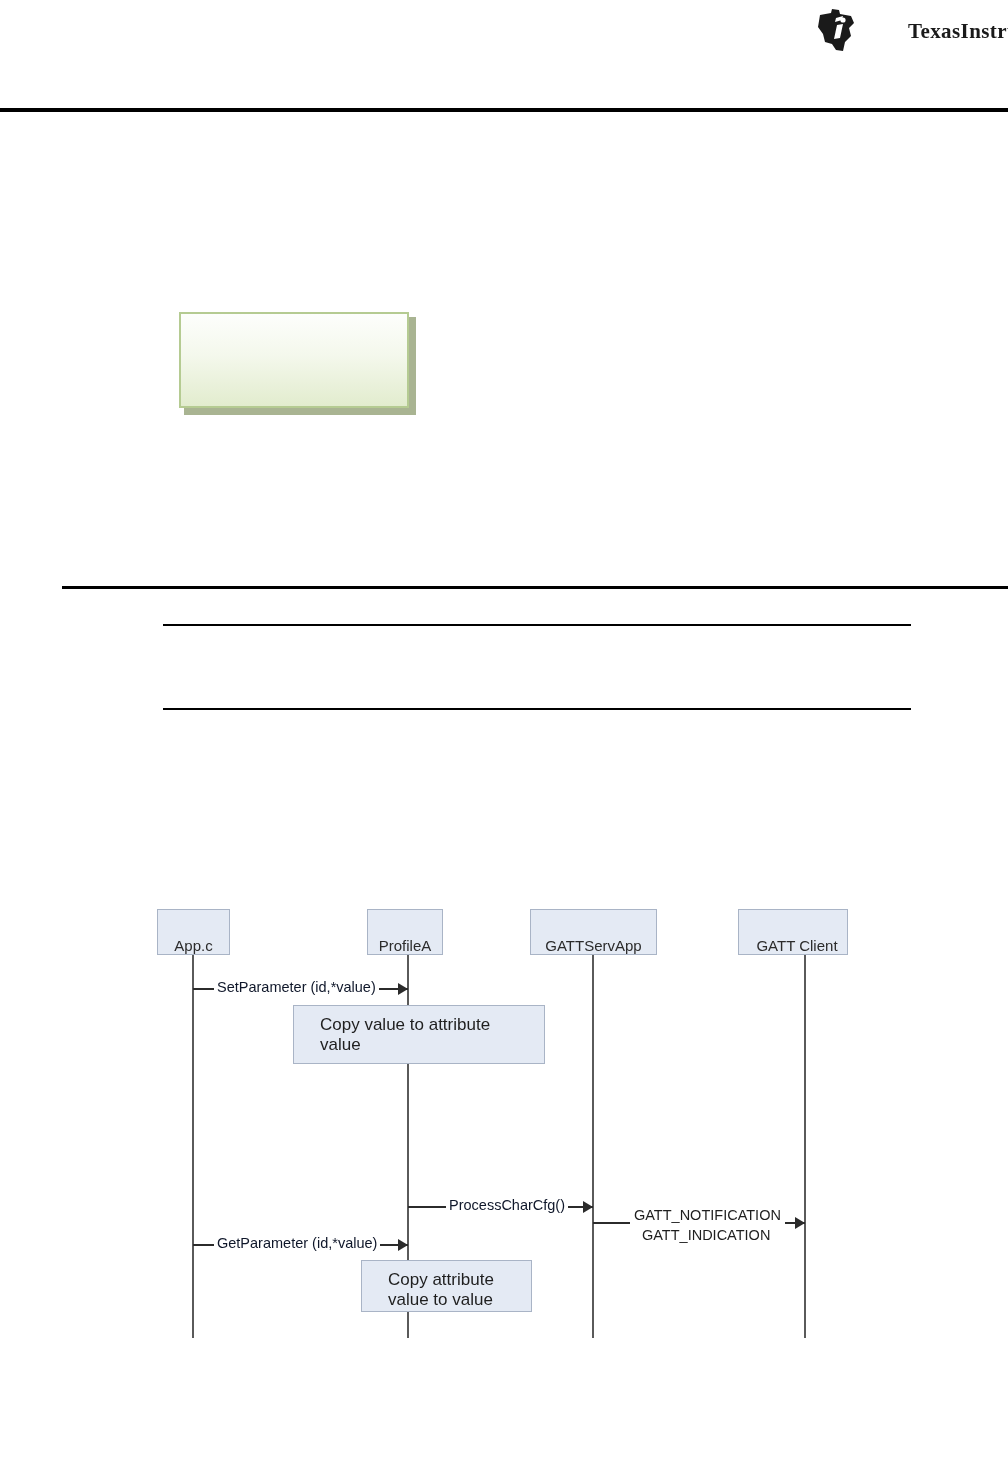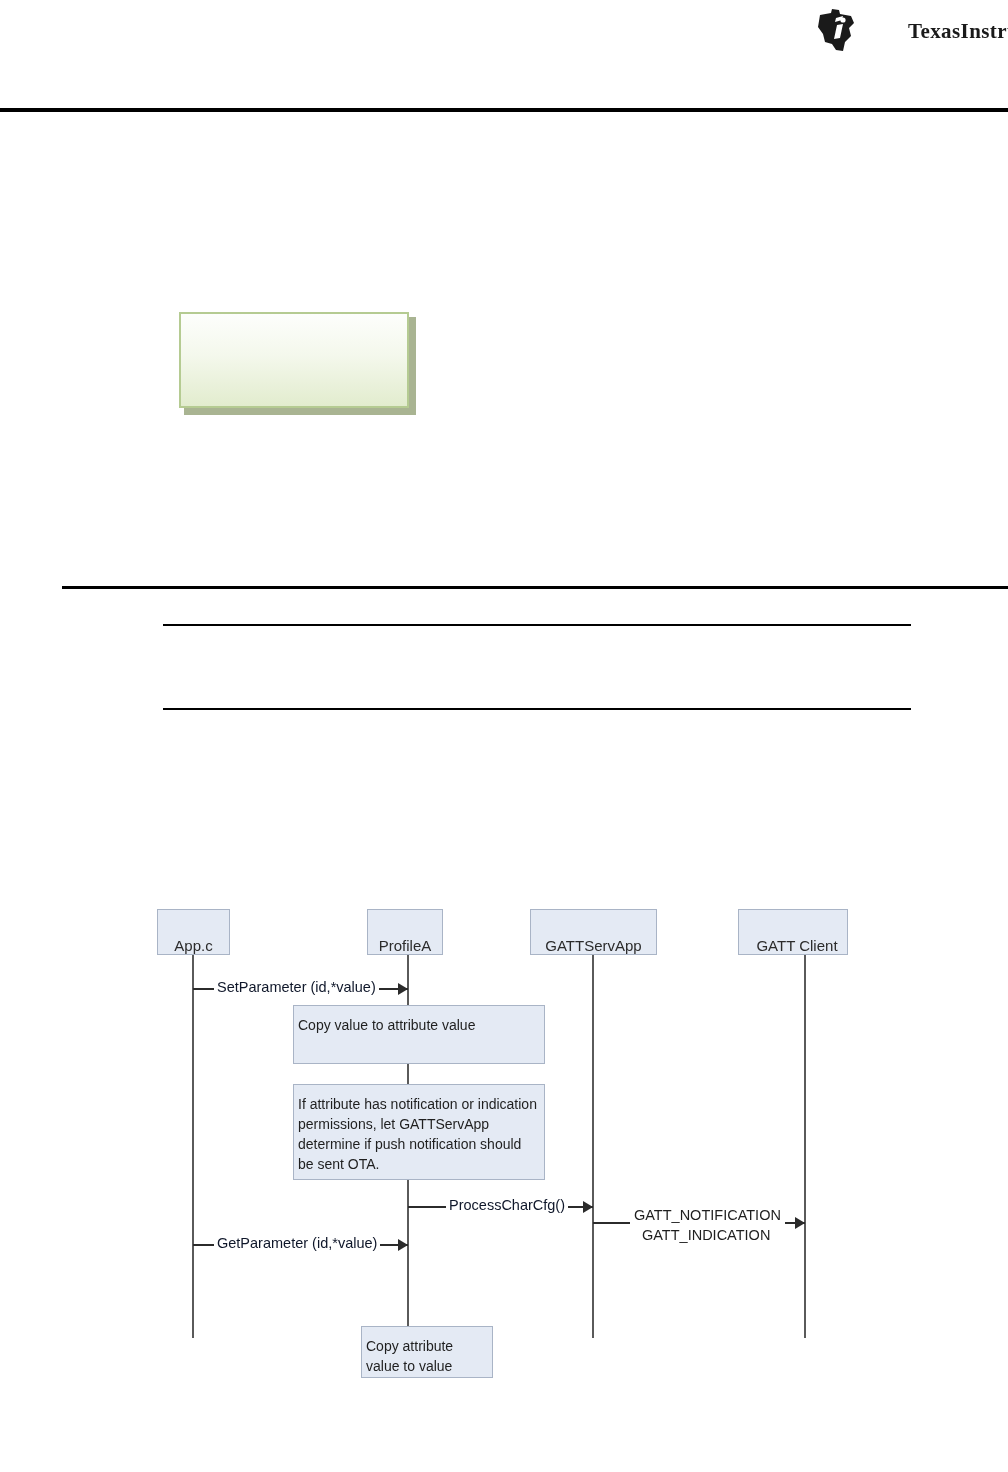--- a/index.html
+++ b/index.html
@@ -134,24 +134,24 @@
     position: absolute;
     width: 2px;
     background: #5a5a5a;
     top: 955px;
   }
   .note {
     position: absolute;
     background: #e4eaf4;
     border: 1px solid #a9b4c6;
     box-sizing: border-box;
-    font-size: 14px;
+    font-size: 17px;
     line-height: 20px;
     color: #1f1f1f;
-    padding: 9px 4px;
+    padding: 9px 26px;
   }
   .msg-line {
     position: absolute;
     height: 2px;
     background: #2b2b2b;
   }
   .msg-head {
     position: absolute;
     width: 0;
     height: 0;
@@ -224,32 +224,31 @@
     <div class="lifeline" style="left:407px; height:383px;"></div>
     <div class="lifeline" style="left:592px; height:383px;"></div>
     <div class="lifeline" style="left:804px; height:383px;"></div>
 
     <div class="msg-line" style="left:193px; top:988px; width:215px;"></div>
     <div class="msg-head" style="left:398px; top:983px;"></div>
     <div class="msg-label" style="left:214px; top:979px;">SetParameter (id,*value)</div>
 
     <div class="note" style="left:293px; top:1005px; width:252px; height:59px;">Copy value to attribute value</div>
 
-    <div class="note" style="left:293px; top:1084px; width:252px; height:96px;">If attribute has notification or indication permissions, let GATTServApp determine if push notification should be sent OTA.</div>
 
     <div class="msg-line" style="left:408px; top:1206px; width:185px;"></div>
     <div class="msg-head" style="left:583px; top:1201px;"></div>
     <div class="msg-label" style="left:446px; top:1197px;">ProcessCharCfg()</div>
 
     <div class="msg-line" style="left:593px; top:1222px; width:212px;"></div>
     <div class="msg-head" style="left:795px; top:1217px;"></div>
     <div class="msg-label-2l" style="left:630px; top:1205px;">GATT_NOTIFICATION</div>
     <div class="msg-label-2l" style="left:638px; top:1225px;">GATT_INDICATION</div>
 
     <div class="msg-line" style="left:193px; top:1244px; width:215px;"></div>
     <div class="msg-head" style="left:398px; top:1239px;"></div>
     <div class="msg-label" style="left:214px; top:1235px;">GetParameter (id,*value)</div>
 
-    <div class="note" style="left:361px; top:1326px; width:132px; height:52px;">Copy attribute value to value</div>
+    <div class="note" style="left:361px; top:1260px; width:171px; height:52px;">Copy attribute value to value</div>
 
   </div>
 
 </div>
 
 </body></html>

